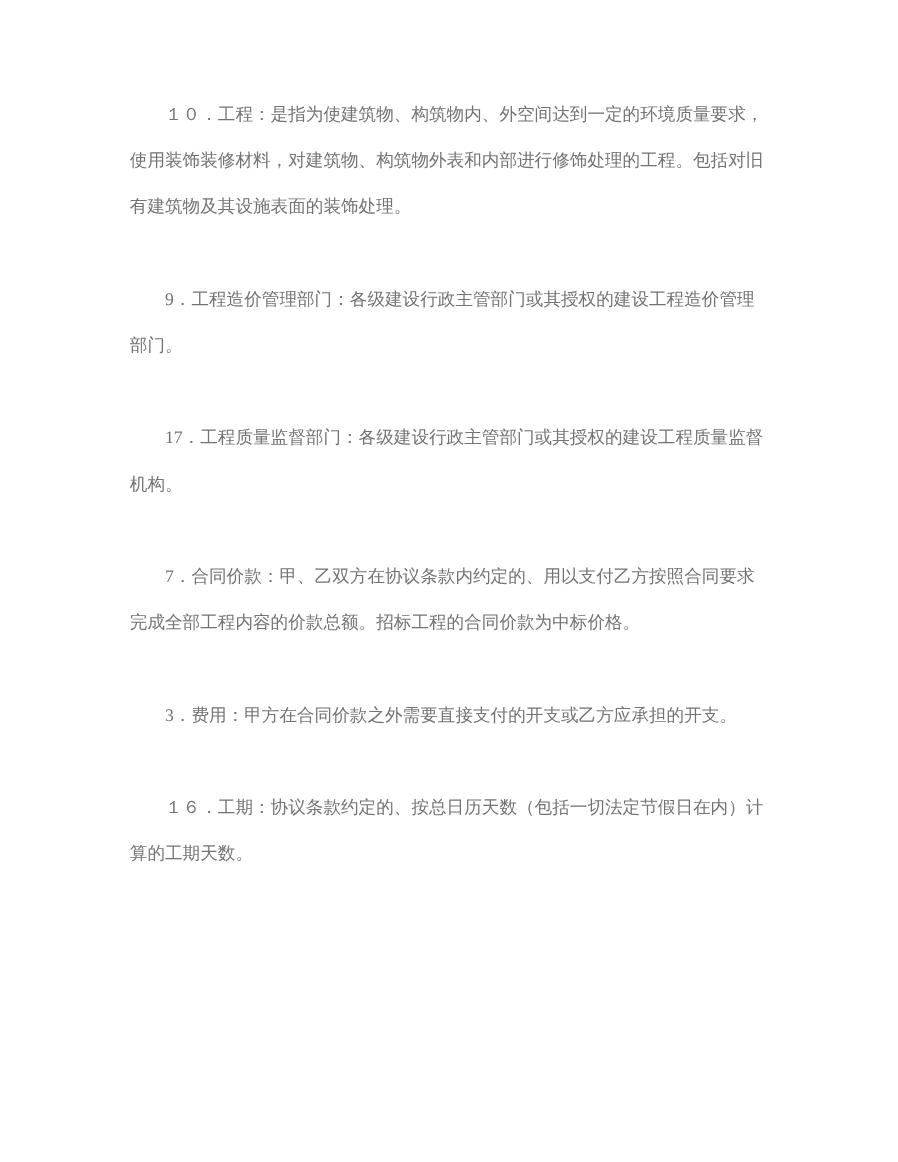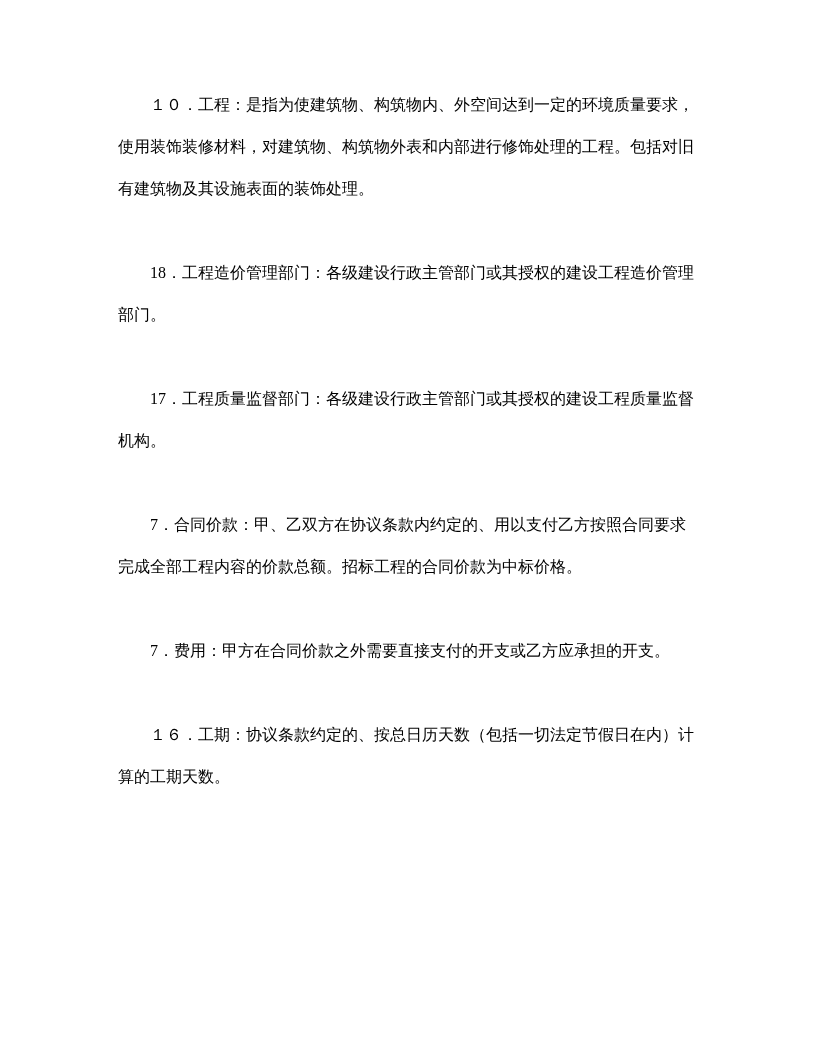--- a/index.html
+++ b/index.html
@@ -13,35 +13,35 @@
     height: 1056px;
     box-sizing: border-box;
     background: #ffffff;
     padding: 84px 118px 0 118px;
     overflow: hidden;
   }
   .doc-body {
     font-family: "Liberation Serif", "DejaVu Serif", serif;
     font-size: 16px;
     line-height: 42px;
-    color: #000000;
+    color: #737373;
     text-align: left;
   }
   .doc-body p.clause {
     margin: 0 0 42px 0;
     text-indent: 2em;
     letter-spacing: 0;
     word-break: break-all;
   }
 </style>
 </head>
 <body>
 
 <div class="page">
   <div class="doc-body">
     <p class="clause">１０．工程：是指为使建筑物、构筑物内、外空间达到一定的环境质量要求，使用装饰装修材料，对建筑物、构筑物外表和内部进行修饰处理的工程。包括对旧有建筑物及其设施表面的装饰处理。</p>
-    <p class="clause">18．工程造价管理部门：各级建设行政主管部门或其授权的建设工程造价管理部门。</p>
+    <p class="clause">9．工程造价管理部门：各级建设行政主管部门或其授权的建设工程造价管理部门。</p>
     <p class="clause">17．工程质量监督部门：各级建设行政主管部门或其授权的建设工程质量监督机构。</p>
     <p class="clause">7．合同价款：甲、乙双方在协议条款内约定的、用以支付乙方按照合同要求完成全部工程内容的价款总额。招标工程的合同价款为中标价格。</p>
-    <p class="clause">7．费用：甲方在合同价款之外需要直接支付的开支或乙方应承担的开支。</p>
+    <p class="clause">3．费用：甲方在合同价款之外需要直接支付的开支或乙方应承担的开支。</p>
     <p class="clause">１６．工期：协议条款约定的、按总日历天数（包括一切法定节假日在内）计算的工期天数。</p>
   </div>
 </div>
 
 </body></html>

